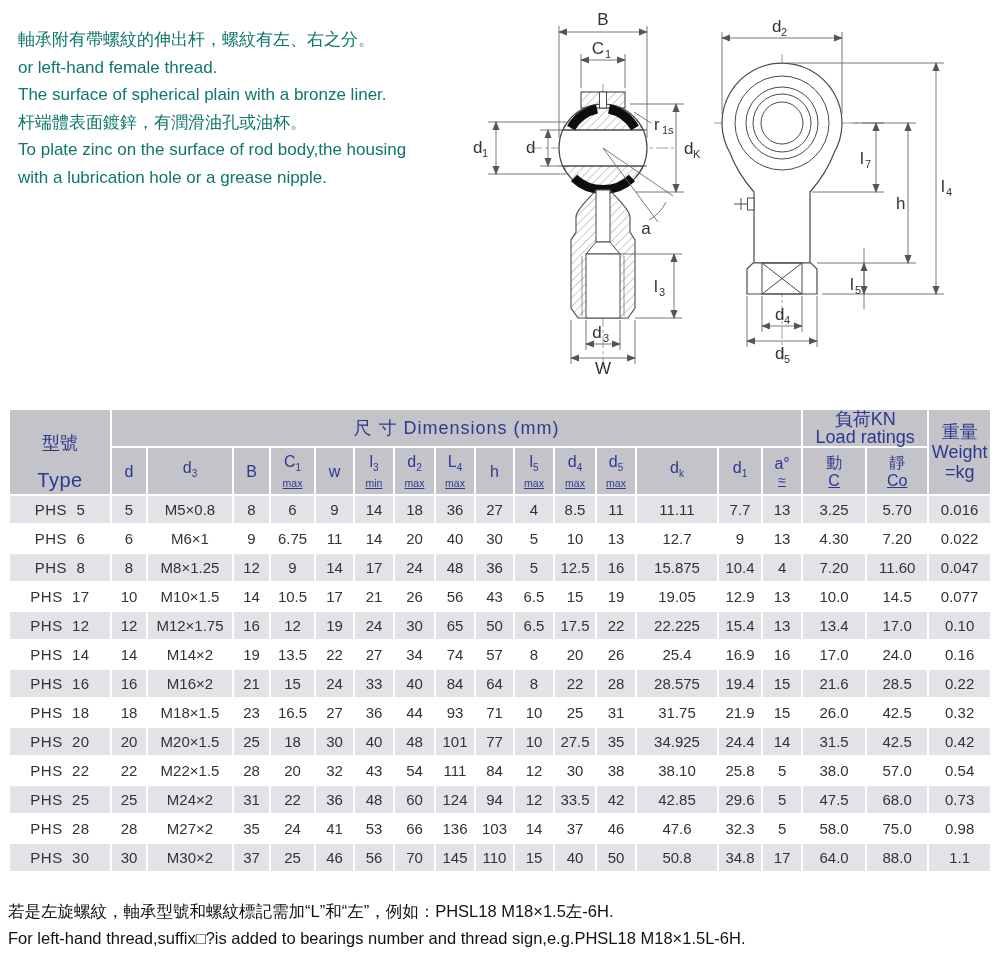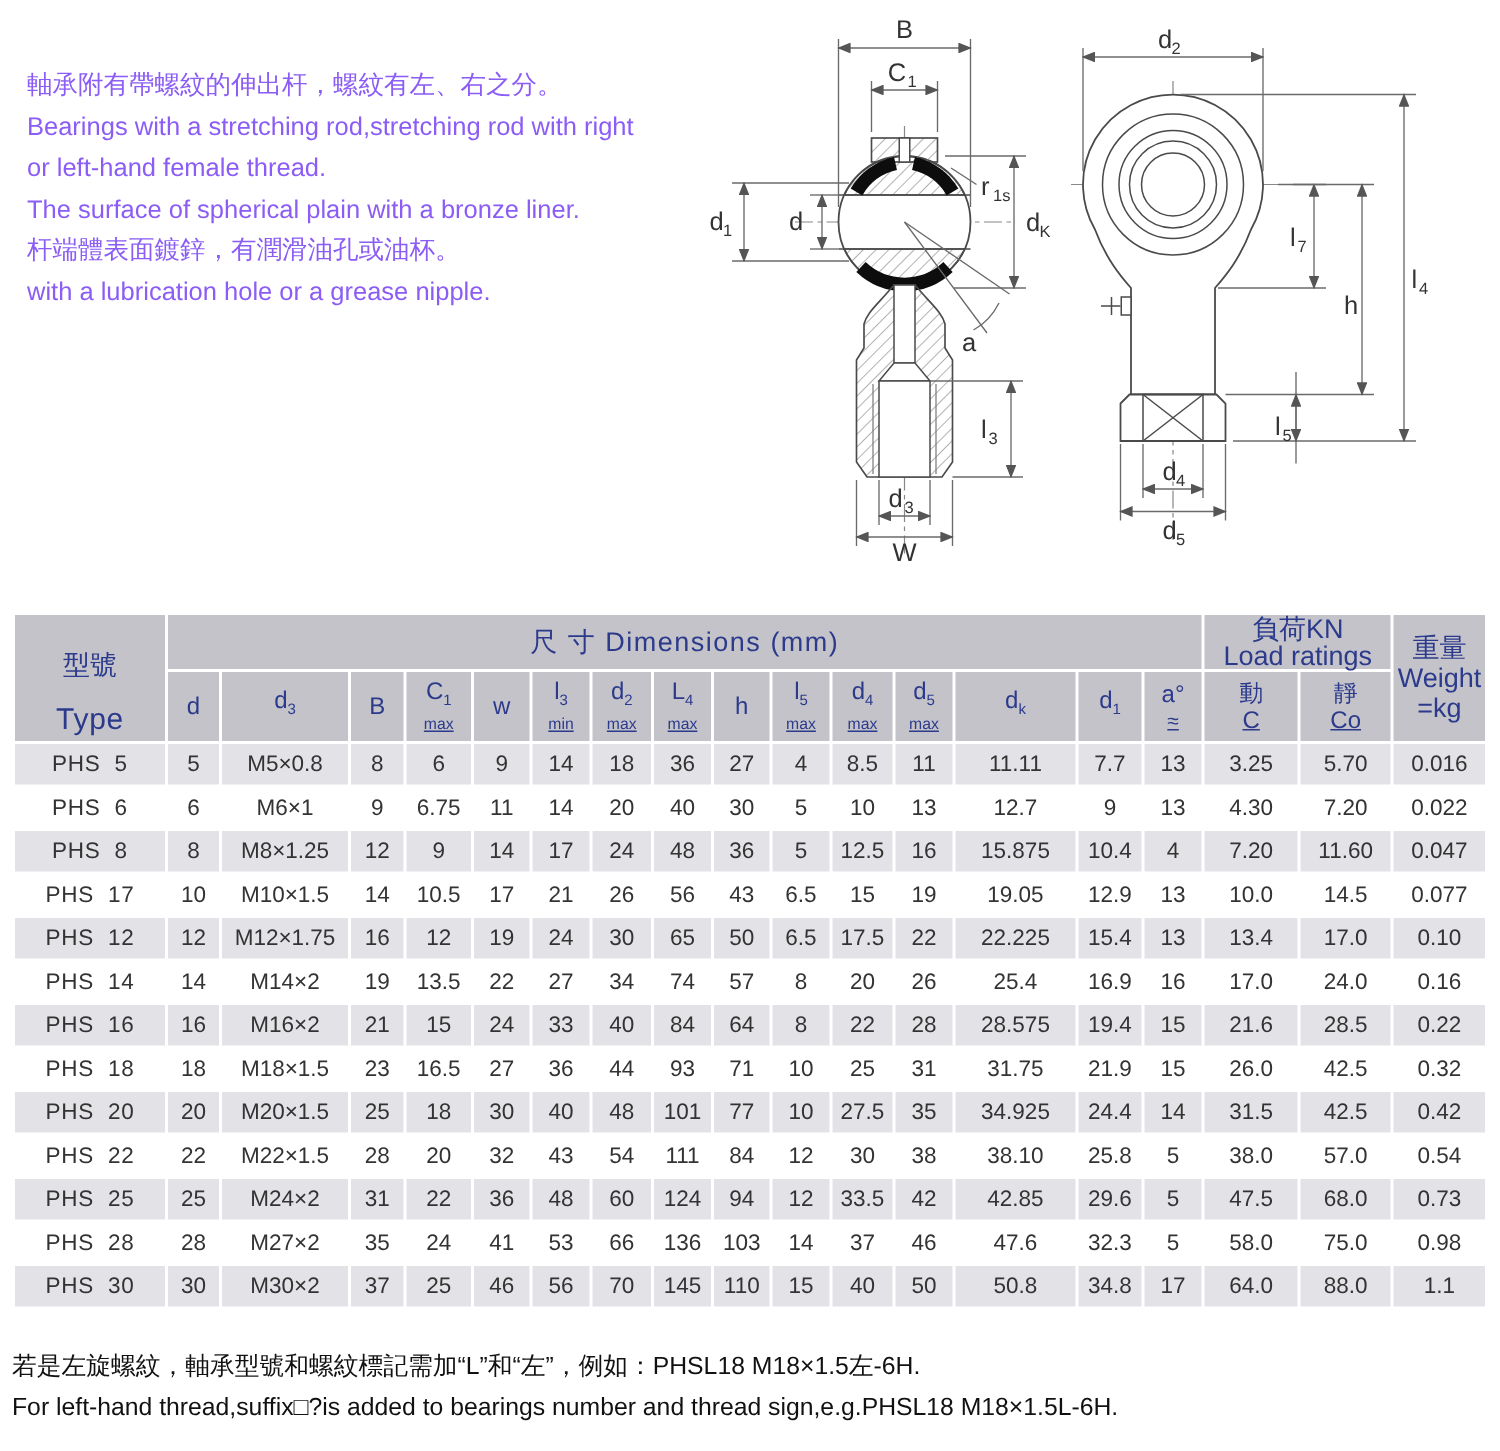--- a/index.html
+++ b/index.html
@@ -1,20 +1,20 @@
 <!DOCTYPE html>
 <html><head>
 <meta charset="utf-8">
 <style>
   html,body{margin:0;padding:0;background:#fff;}
   body{font-family:"Liberation Sans","DejaVu Sans",sans-serif;color:#222;}
   .page{position:relative;width:1000px;height:967px;background:#fff;overflow:hidden;}
 
   
-  .intro{position:absolute;left:18px;top:26px;width:460px;font-size:17px;line-height:27.5px;color:#8b5cf6;margin-top:17px;}
+  .intro{position:absolute;left:18px;top:26px;width:460px;font-size:17px;line-height:27.5px;color:#0f766e;}
   .intro div{white-space:nowrap;}
 
   
   .svg1{position:absolute;left:468px;top:2px;}
   .svg2{position:absolute;left:712px;top:2px;}
   svg text{font-family:"Liberation Sans","DejaVu Sans",sans-serif;font-size:17px;fill:#333;}
   svg text.sub{font-size:11px;}
   .outline{fill:#fff;stroke:#4a4a4a;stroke-width:1.2;}
   .hatched{fill:url(#hch);stroke:#4a4a4a;stroke-width:1.1;}
   .thin{stroke:#4a4a4a;stroke-width:1;fill:none;}
@@ -46,24 +46,24 @@
   
   .notes{position:absolute;left:8px;top:898px;font-size:16.5px;line-height:27px;color:#111;white-space:nowrap;}
 </style>
 </head>
 <body>
 
 <div class="page">
 
   <div class="intro">
     <div>軸承附有帶螺紋的伸出杆，螺紋有左、右之分。</div>
-    <div>Bearings with a stretching rod,stretching rod with right</div>
     <div>or left-hand female thread.</div>
     <div>The surface of spherical plain with a bronze liner.</div>
     <div>杆端體表面鍍鋅，有潤滑油孔或油杯。</div>
+    <div>To plate zinc on the surface of rod body,the housing</div>
     <div>with a lubrication hole or a grease nipple.</div>
   </div>
 
   <svg class="svg1" width="252" height="374" viewBox="0 0 252 374">
     <defs>
       <pattern id="hch" patternUnits="userSpaceOnUse" width="6" height="6" patternTransform="rotate(45)">
         <line x1="0" y1="0" x2="0" y2="6" stroke="#8c8c8c" stroke-width="0.9"></line>
       </pattern>
       <marker id="ar1" markerWidth="10" markerHeight="8" refX="9" refY="4" orient="auto-start-reverse">
         <path d="M0,0 L10,4 L0,8 Z" fill="#555"></path>

